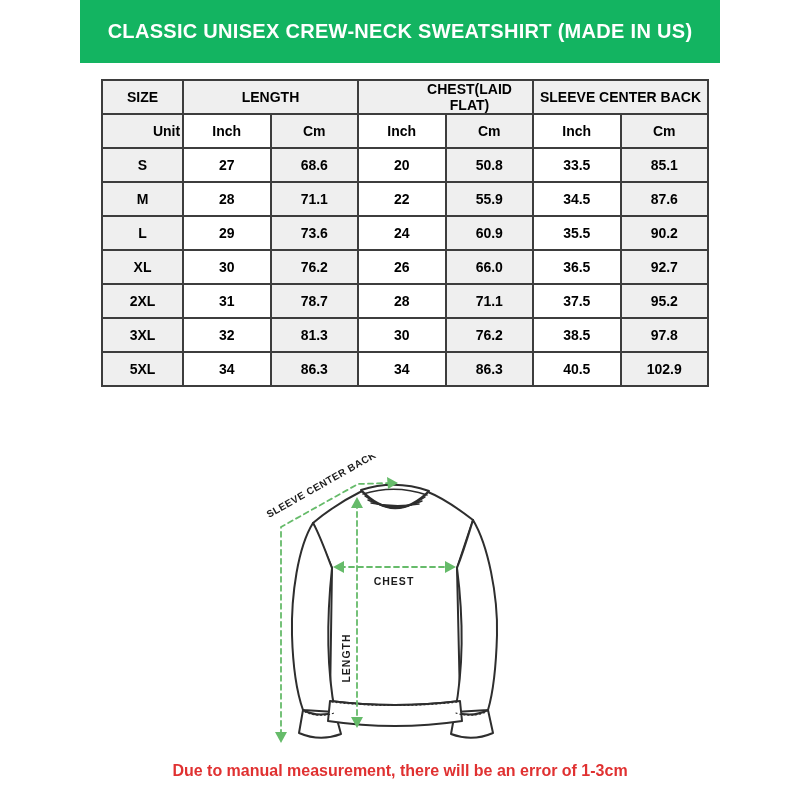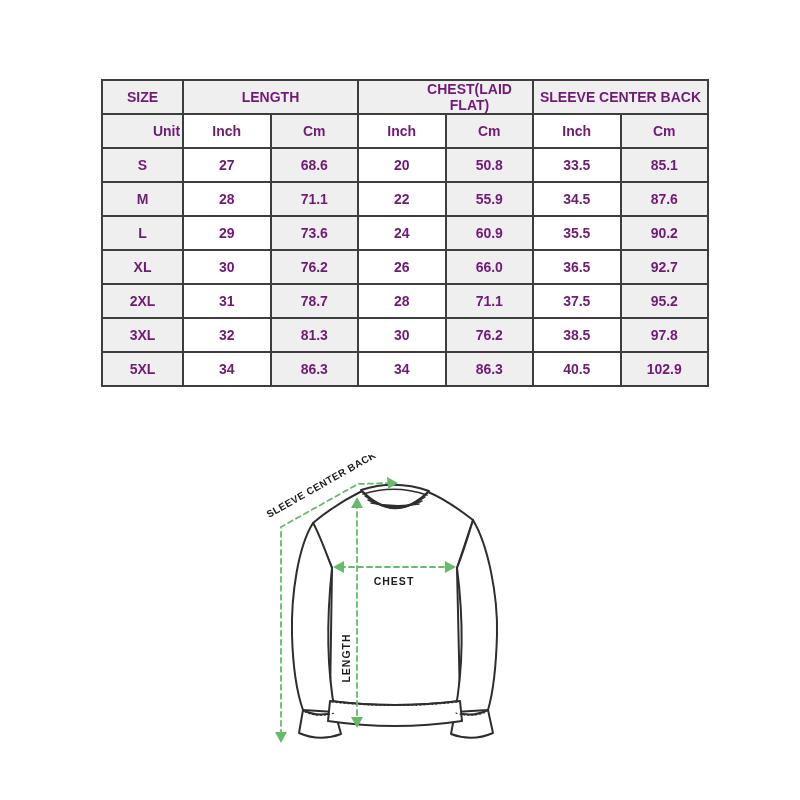--- a/index.html
+++ b/index.html
@@ -6,37 +6,40 @@
   body{width:800px;height:800px;overflow:hidden;position:relative;
        font-family:"Liberation Sans","DejaVu Sans",sans-serif;}
   .page{position:absolute;inset:0;background:#fff;}
 
   .banner{position:absolute;left:80px;top:0;width:640px;height:63px;
           display:flex;align-items:center;justify-content:center;
           font-weight:bold;font-size:20px;letter-spacing:.3px;white-space:nowrap;}
 
   table.size-chart{position:absolute;left:101px;top:79px;width:606px;
           border-collapse:collapse;table-layout:fixed;
-          font-weight:bold;font-size:14px;color:#701a75;}
+          font-weight:bold;font-size:14px;color:#000000;}
   table.size-chart th,table.size-chart td{
           border:2px solid #3d3d3d;text-align:center;vertical-align:middle;
           height:32px;padding:0;background:#ffffff;font-weight:bold;}
   table.size-chart .shade{background:#efefef;}
   col.c-size{width:81px;} col.c-val{width:87.5px;}
 
   .diagram{position:absolute;left:250px;top:455px;width:300px;height:300px;}
 
   .footer-note{position:absolute;left:0;top:762px;width:800px;text-align:center;
           font-weight:bold;font-size:16px;}
 </style>
 </head>
 <body>
 
 <div class="page">
 
+  <div class="banner" style="background: rgb(19, 180, 97); color: rgb(255, 255, 255);">
+    <span>CLASSIC UNISEX CREW-NECK SWEATSHIRT (MADE IN US)</span>
+  </div>
 
   <table class="size-chart">
     <colgroup>
       <col class="c-size">
         <col class="c-val">
         <col class="c-val">
         <col class="c-val">
       <col class="c-val">
         <col class="c-val">
         <col class="c-val">
@@ -168,14 +171,15 @@
       <polygon class="g-fill" points="83,112 94,106 94,118" fill="#66bb6a"></polygon>
       <polygon class="g-fill" points="206,112 195,106 195,118" fill="#66bb6a"></polygon>
     </g>
     <g font-family="Liberation Sans, DejaVu Sans, sans-serif" font-weight="bold" fill="#1c1c1c">
       <text transform="translate(19,63) rotate(-29.5)" font-size="10" letter-spacing="0.5">SLEEVE CENTER BACK</text>
       <text x="144" y="130" text-anchor="middle" font-size="10.5" letter-spacing="1">CHEST</text>
       <text transform="translate(100,203) rotate(-90)" text-anchor="middle" font-size="10.5" letter-spacing="1">LENGTH</text>
     </g>
   </svg>
 
+  <div class="footer-note" style="color: rgb(224, 49, 49);">Due to manual measurement, there will be an error of 1-3cm</div>
 
 </div>
 
 </body></html>

